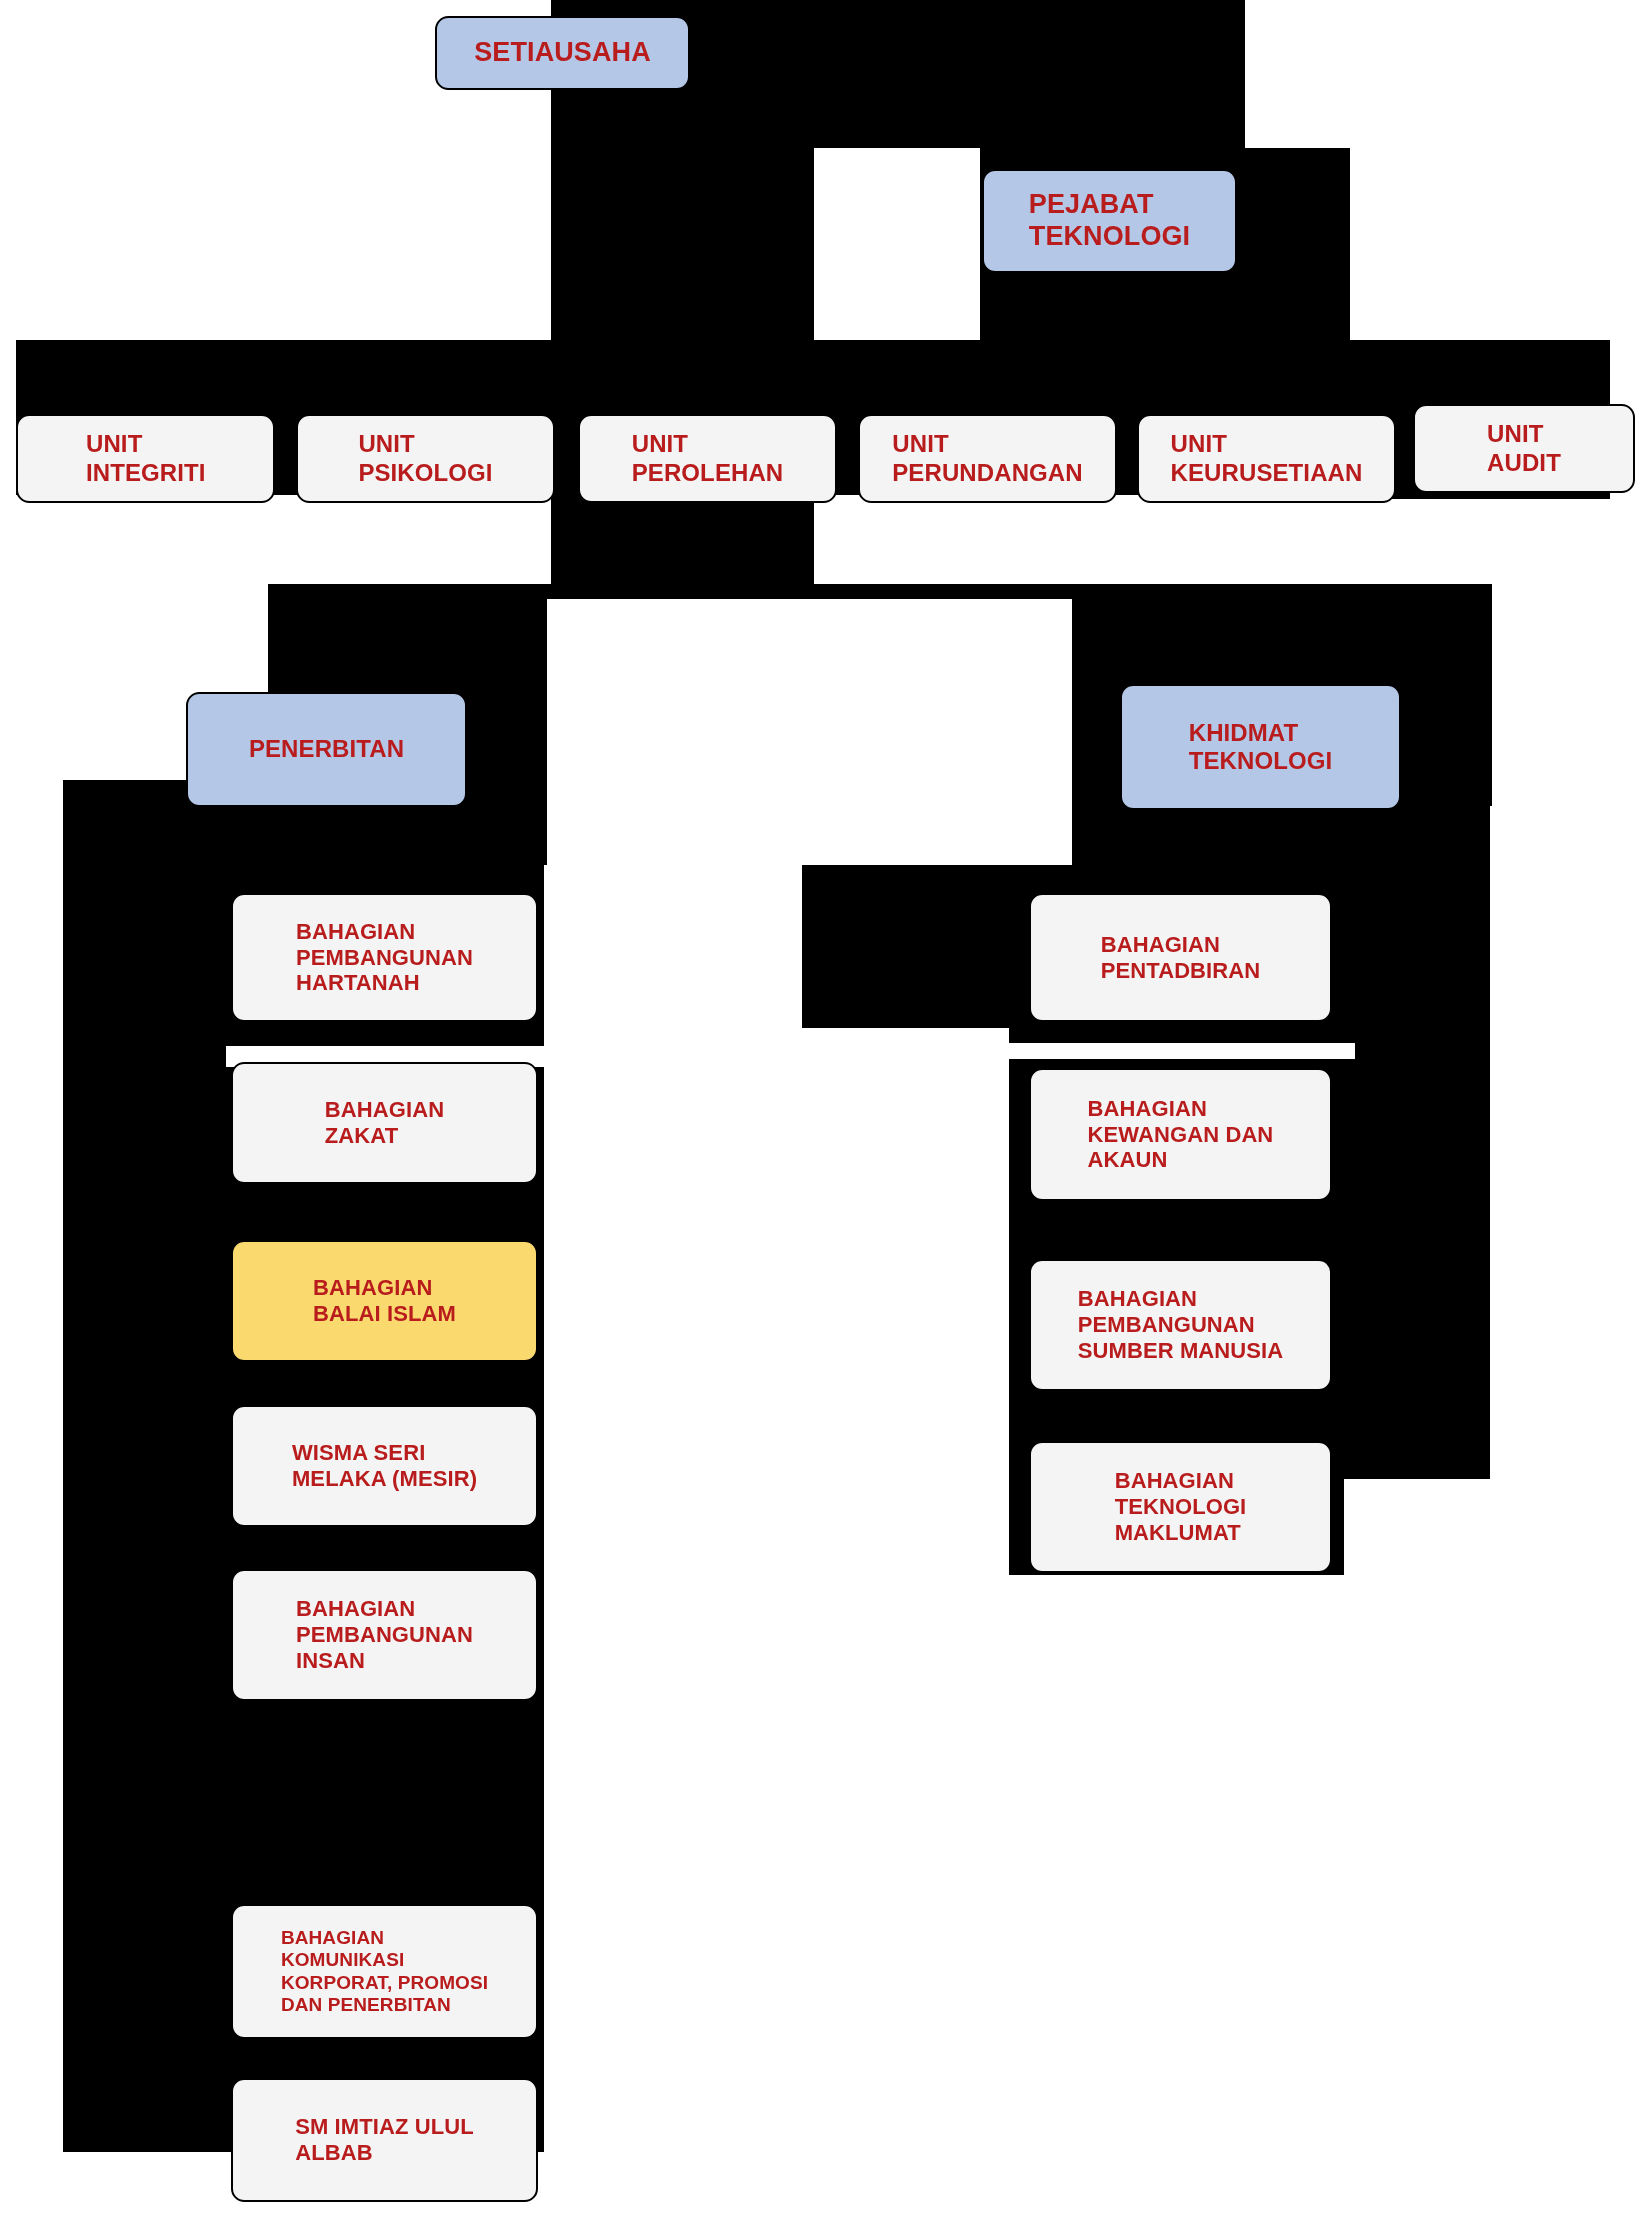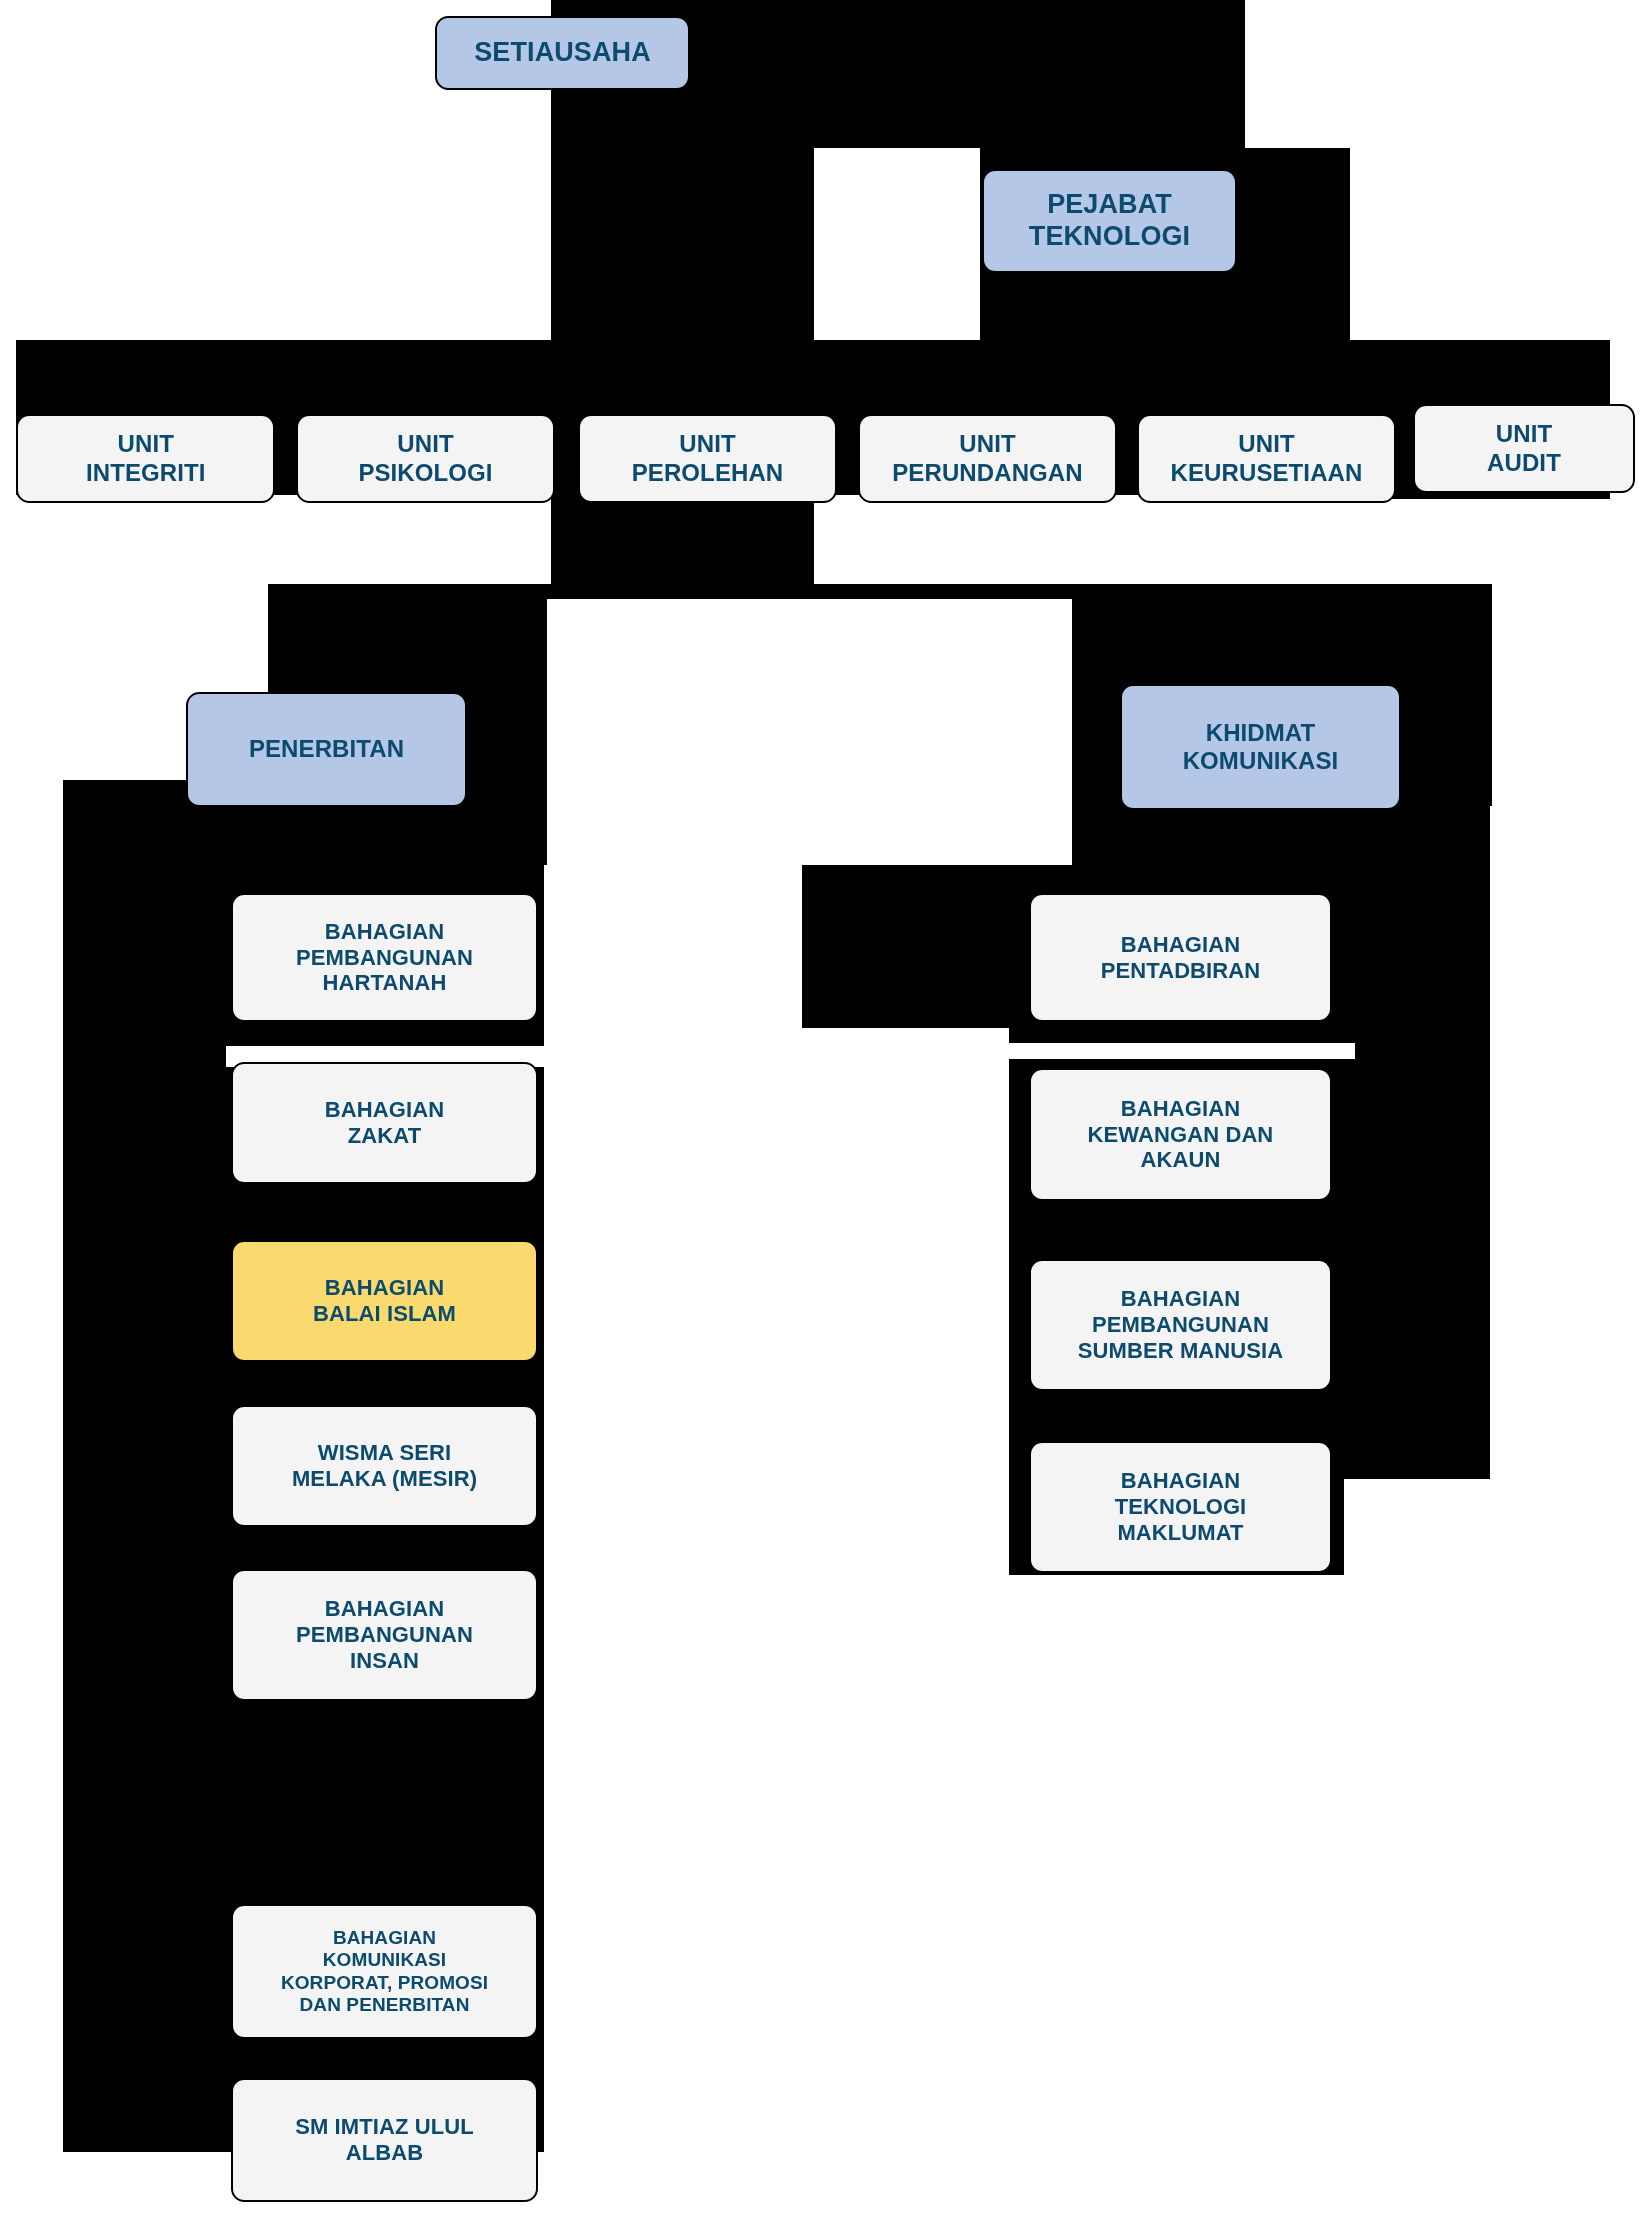--- a/index.html
+++ b/index.html
@@ -30,23 +30,22 @@
   
   .node {
     position: absolute;
     z-index: 5;
     box-sizing: border-box;
     border: 2.2px solid #000000;
     border-radius: 13.3px;
     display: flex;
     align-items: center;
     justify-content: center;
-    text-align: center;
     font-weight: bold;
-    color: #0c4a6e;
+    color: #b91c1c;
     line-height: 1.18;
     padding: 3px 19px;
     white-space: pre-line;
     letter-spacing: 0.1px;
   }
   .node.blue  { background: #b4c7e7; }
   .node.white { background: #f4f4f4; }
   .node.gold  { background: #fada6e; }
 
   .fs-lg  { font-size: 27px; }
@@ -107,21 +106,21 @@
 
   <div class="node white fs-md" style="left:1137px; top:402px; width:259px; height:89px;">UNIT
 KEURUSETIAAN</div>
 
   <div class="node white fs-md" style="left:1413px; top:392px; width:222px; height:89px;">UNIT
 AUDIT</div>
 
   <div class="node blue fs-md" style="left:186px; top:680px; width:281px; height:115px;">PENERBITAN</div>
 
   <div class="node blue fs-md" style="left:1120px; top:672px; width:281px; height:126px;">KHIDMAT
-KOMUNIKASI</div>
+TEKNOLOGI</div>
 
   <div class="node white fs-sm" style="left:231px; top:893px; width:307px; height:129px;">BAHAGIAN
 PEMBANGUNAN
 HARTANAH</div>
 
   <div class="node white fs-sm" style="left:231px; top:1062px; width:307px; height:122px;">BAHAGIAN
 ZAKAT</div>
 
   <div class="node gold fs-sm" style="left:231px; top:1240px; width:307px; height:122px;">BAHAGIAN
 BALAI ISLAM</div>

